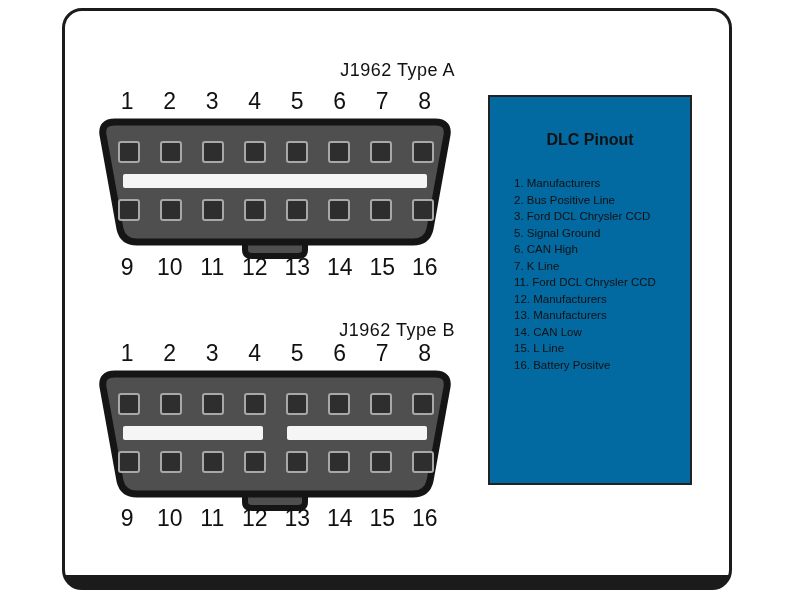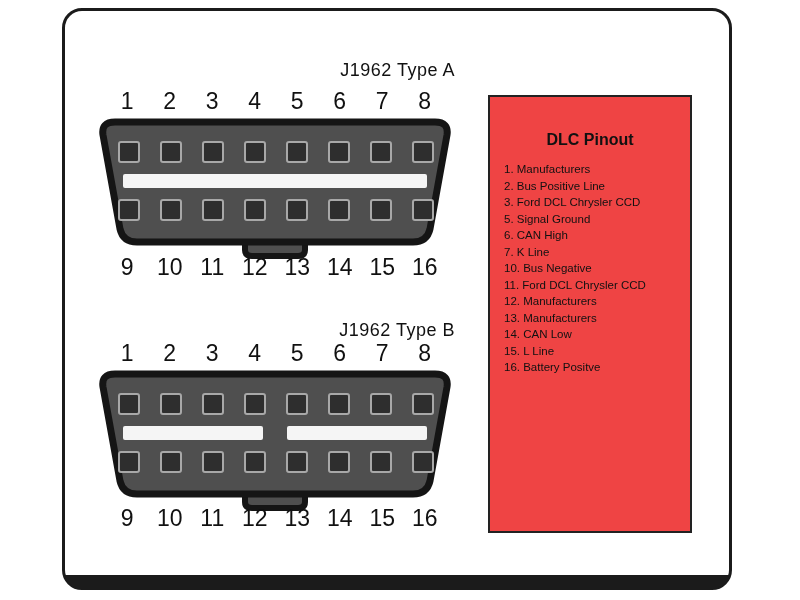--- a/index.html
+++ b/index.html
@@ -68,35 +68,35 @@
     width: 360px;
     height: 142px;
   }
   .conn-a { top: 118px; }
   .conn-b { top: 370px; }
   .legend {
     position: absolute;
     left: 488px;
     top: 95px;
     width: 204px;
-    height: 438px;
-    background: #ef4444;
+    height: 390px;
+    background: #0369a1;
     border: 2px solid #222222;
     box-sizing: border-box;
   }
   .legend-title {
     margin-top: 34px;
     text-align: center;
     font-weight: bold;
     font-size: 16px;
     color: #111111;
   }
   .legend-items {
-    margin-top: 12px;
-    padding-left: 14px;
+    margin-top: 26px;
+    padding-left: 24px;
     padding-right: 6px;
   }
   .legend-item {
     font-size: 11.5px;
     line-height: 16.5px;
     color: #111111;
     white-space: nowrap;
   }
 </style>
 </head>
@@ -206,21 +206,20 @@
 
   <div class="legend">
     <div class="legend-title">DLC Pinout</div>
     <div class="legend-items">
       <div class="legend-item">1. Manufacturers</div>
       <div class="legend-item">2. Bus Positive Line</div>
       <div class="legend-item">3. Ford DCL Chrysler CCD</div>
       <div class="legend-item">5. Signal Ground</div>
       <div class="legend-item">6. CAN High</div>
       <div class="legend-item">7. K Line</div>
-      <div class="legend-item">10. Bus Negative</div>
       <div class="legend-item">11. Ford DCL Chrysler CCD</div>
       <div class="legend-item">12. Manufacturers</div>
       <div class="legend-item">13. Manufacturers</div>
       <div class="legend-item">14. CAN Low</div>
       <div class="legend-item">15. L Line</div>
       <div class="legend-item">16. Battery Positve</div>
     </div>
   </div>
 </div>
 

